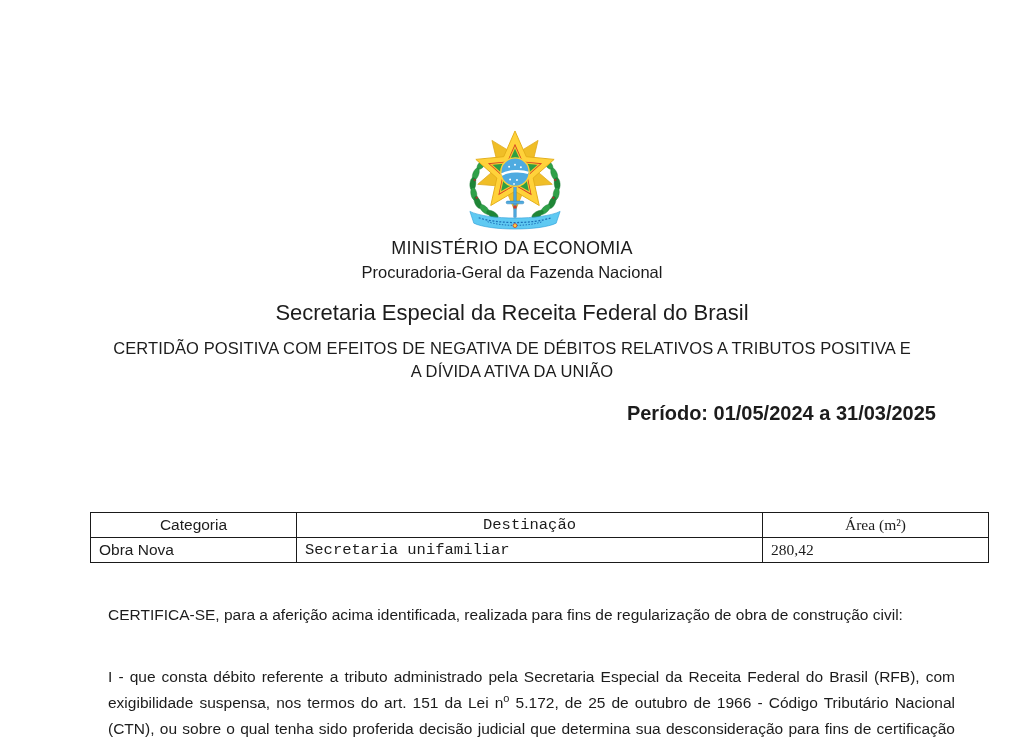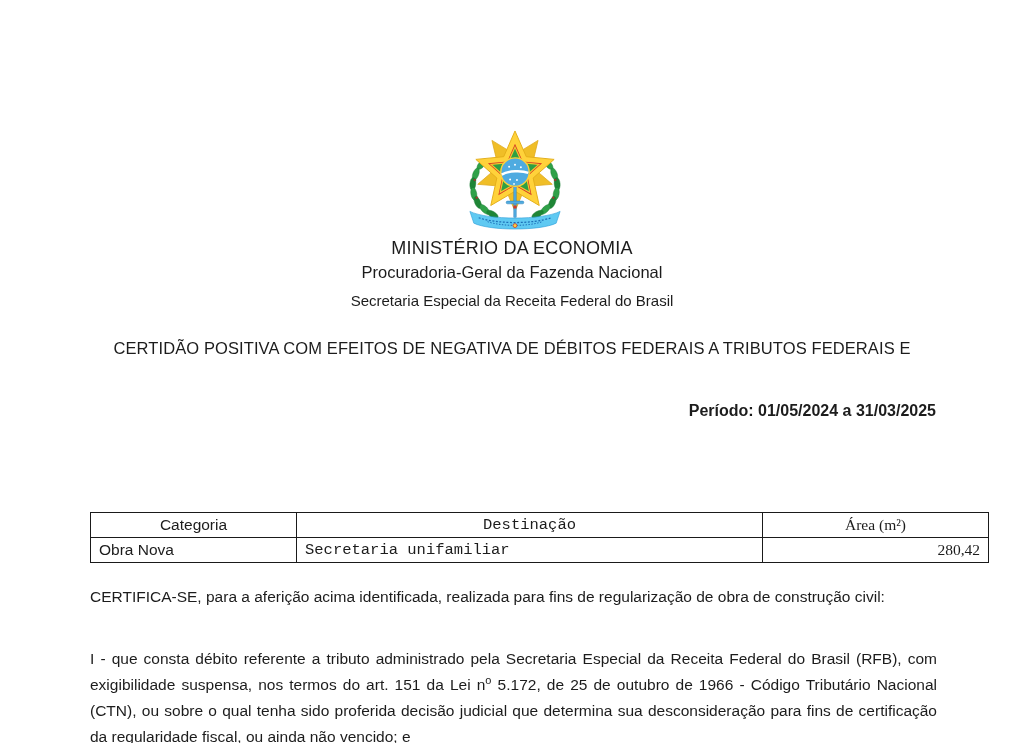--- a/index.html
+++ b/index.html
@@ -8,46 +8,46 @@
     width:1024px;height:743px;
     background:#ffffff;
     font-family:"Liberation Sans","DejaVu Sans",sans-serif;
     color:#1c1c1c;
     overflow:hidden;
   }
   .emblem{position:absolute;top:129px;left:458px;width:114px;height:102px;}
   .center-line{position:absolute;left:0;width:100%;text-align:center;white-space:nowrap;}
   .ministry{top:238px;font-size:18px;letter-spacing:.2px;}
   .agency1{top:263px;font-size:16.5px;}
-  .agency2{top:292px;font-size:15px;}
+  .agency2{top:300px;font-size:22px;}
   .doc-title{
     position:absolute;top:337px;left:88px;width:848px;
     text-align:center;font-size:16.5px;line-height:23px;letter-spacing:.1px;
   }
   .period{
     position:absolute;top:402px;right:88px;
-    font-size:16px;font-weight:bold;white-space:nowrap;
+    font-size:20px;font-weight:bold;white-space:nowrap;
   }
   table.summary{
     position:absolute;top:512px;left:90px;width:847px;
     border-collapse:collapse;font-size:15.5px;table-layout:fixed;padding-left:48px;
   }
   table.summary th,table.summary td{
     border:1.6px solid #1a1a1a;
     padding:1px 8px;height:22px;
     font-weight:normal;overflow:hidden;white-space:nowrap;
   }
   table.summary th{text-align:center;}
   th.c1,td.c1{width:189px;}
   th.c2,td.c2{width:449px;font-family:Liberation Mono, monospace;}
   th.c3,td.c3{width:209px;font-family:Liberation Serif, serif;}
   td.c1,td.c2{text-align:left;}
-  td.c3{text-align:right;}
+  td.c3{text-align:left;}
   .para{
-    position:absolute;left:90px;width:847px;margin:0;
+    position:absolute;left:90px;width:847px;margin:18px;
     font-size:15.5px;line-height:26px;text-align:justify;
   }
   .certifica{top:584px;}
   .clause{top:646px;}
   .clause sup{font-size:11px;line-height:0;}
 </style>
 </head>
 <body>
 
 <div class="page">
@@ -104,21 +104,22 @@
     <path d="M21,90.5 C40,97 76,97 95,90.5" stroke="#1C6FB8" stroke-width="1.3" stroke-dasharray="2 1.6" fill="none"></path>
     <path d="M30,94.5 C45,99.5 71,99.5 86,94.5" stroke="#1C6FB8" stroke-width="1" stroke-dasharray="1.5 1.5" fill="none"></path>
     <circle cx="58" cy="98.5" r="2" stroke="#D43A26" stroke-width="0.8" fill="#FFD23A"></circle>
   </svg>
 
   <div class="center-line ministry">MINISTÉRIO DA ECONOMIA</div>
   <div class="center-line agency1">Procuradoria-Geral da Fazenda Nacional</div>
   <div class="center-line agency2">Secretaria Especial da Receita Federal do Brasil</div>
 
   <div class="doc-title">
-    <div>CERTIDÃO POSITIVA COM EFEITOS DE NEGATIVA DE DÉBITOS FEDERAIS A TRIBUTOS FEDERAIS E</div>
+    <div>CERTIDÃO POSITIVA COM EFEITOS DE NEGATIVA DE DÉBITOS RELATIVOS A TRIBUTOS POSITIVA E</div>
+    <div>A DÍVIDA ATIVA DA UNIÃO</div>
   </div>
 
   <div class="period">Período: 01/05/2024 a 31/03/2025</div>
 
   <table class="summary">
     <thead>
       <tr>
         <th class="c1">Categoria</th>
         <th class="c2">Destinação</th>
         <th class="c3">Área (m²)</th>

